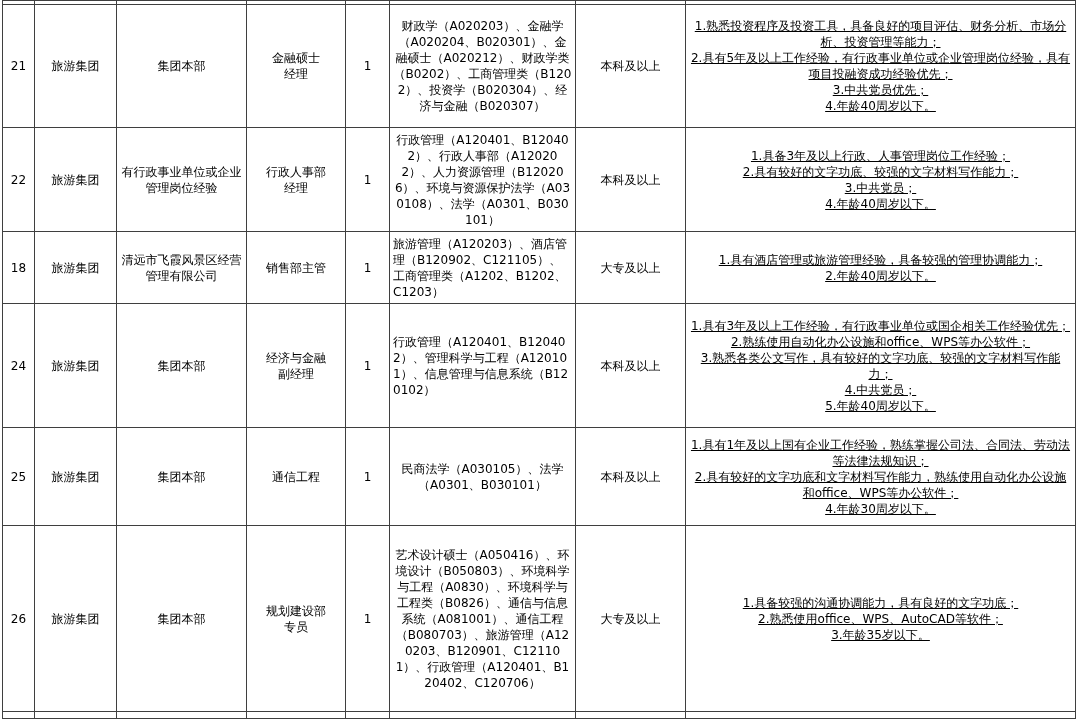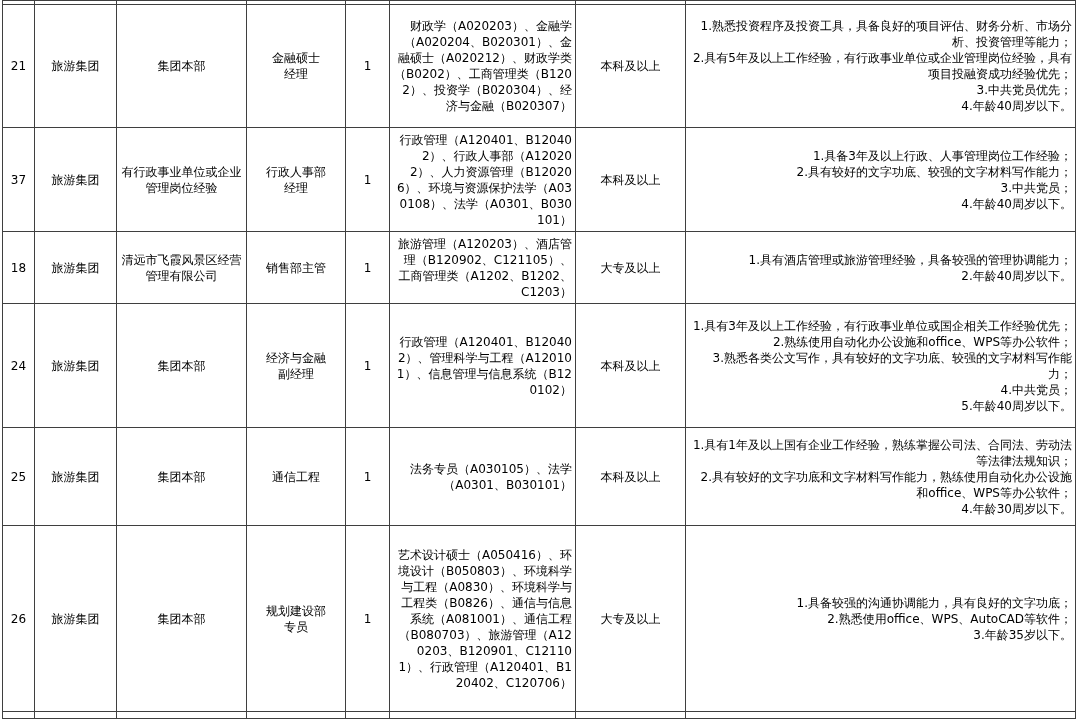--- a/index.html
+++ b/index.html
@@ -20,25 +20,25 @@
   table.recruit td{
     border:1px solid #3f3f3f;
     font-size:12px;
     line-height:16px;
     vertical-align:middle;
     padding:1px 3px;
     overflow:hidden;
     word-break:break-all;
   }
   td.c{text-align:center;}
-  td.l{text-align:right;}
+  td.l{text-align:center;}
   td.pre{white-space:pre-line;}
   td.majors{line-height:15px;padding:2px 4px;}
-  td.majors.mc{text-align:right;margin-top:44px;}
-  td.req{line-height:17px;padding:2px 6px;}
+  td.majors.mc{text-align:left;margin-top:44px;}
+  td.req{line-height:17px;padding:2px 6px;text-decoration:underline;}
   tr.sliver td{padding:0;border-top:1px solid #3f3f3f;border-bottom:1px solid #3f3f3f;}
 </style>
 </head>
 <body>
 
 <table class="recruit">
   <colgroup>
     <col style="width:32px">
       <col style="width:82px">
       <col style="width:130px">
@@ -70,21 +70,21 @@
     <td class="c">1</td>
     <td class="l majors">财政学（A020203）、金融学（A020204、B020301）、金融硕士（A020212）、财政学类（B0202）、工商管理类（B1202）、投资学（B020304）、经济与金融（B020307）</td>
     <td class="c">本科及以上</td>
     <td class="l pre req">1.熟悉投资程序及投资工具，具备良好的项目评估、财务分析、市场分析、投资管理等能力；
 2.具有5年及以上工作经验，有行政事业单位或企业管理岗位经验，具有项目投融资成功经验优先；
 3.中共党员优先；
 4.年龄40周岁以下。</td>
   </tr>
 
   <tr style="height:104px">
-    <td class="c">37</td>
+    <td class="c">22</td>
     <td class="c">旅游集团</td>
     <td class="c">有行政事业单位或企业管理岗位经验</td>
     <td class="c pre">行政人事部
 经理</td>
     <td class="c">1</td>
     <td class="l majors">行政管理（A120401、B120402）、行政人事部（A120202）、人力资源管理（B120206）、环境与资源保护法学（A030108）、法学（A0301、B030101）</td>
     <td class="c">本科及以上</td>
     <td class="l pre req">1.具备3年及以上行政、人事管理岗位工作经验；
 2.具有较好的文字功底、较强的文字材料写作能力；
 3.中共党员；
@@ -118,21 +118,21 @@
 4.中共党员；
 5.年龄40周岁以下。</td>
   </tr>
 
   <tr style="height:98px">
     <td class="c">25</td>
     <td class="c">旅游集团</td>
     <td class="c">集团本部</td>
     <td class="c pre">通信工程</td>
     <td class="c">1</td>
-    <td class="l majors">法务专员（A030105）、法学（A0301、B030101）</td>
+    <td class="l majors">民商法学（A030105）、法学（A0301、B030101）</td>
     <td class="c">本科及以上</td>
     <td class="l pre req">1.具有1年及以上国有企业工作经验，熟练掌握公司法、合同法、劳动法等法律法规知识；
 2.具有较好的文字功底和文字材料写作能力，熟练使用自动化办公设施和office、WPS等办公软件；
 4.年龄30周岁以下。</td>
   </tr>
 
   <tr style="height:186px">
     <td class="c">26</td>
     <td class="c">旅游集团</td>
     <td class="c">集团本部</td>

